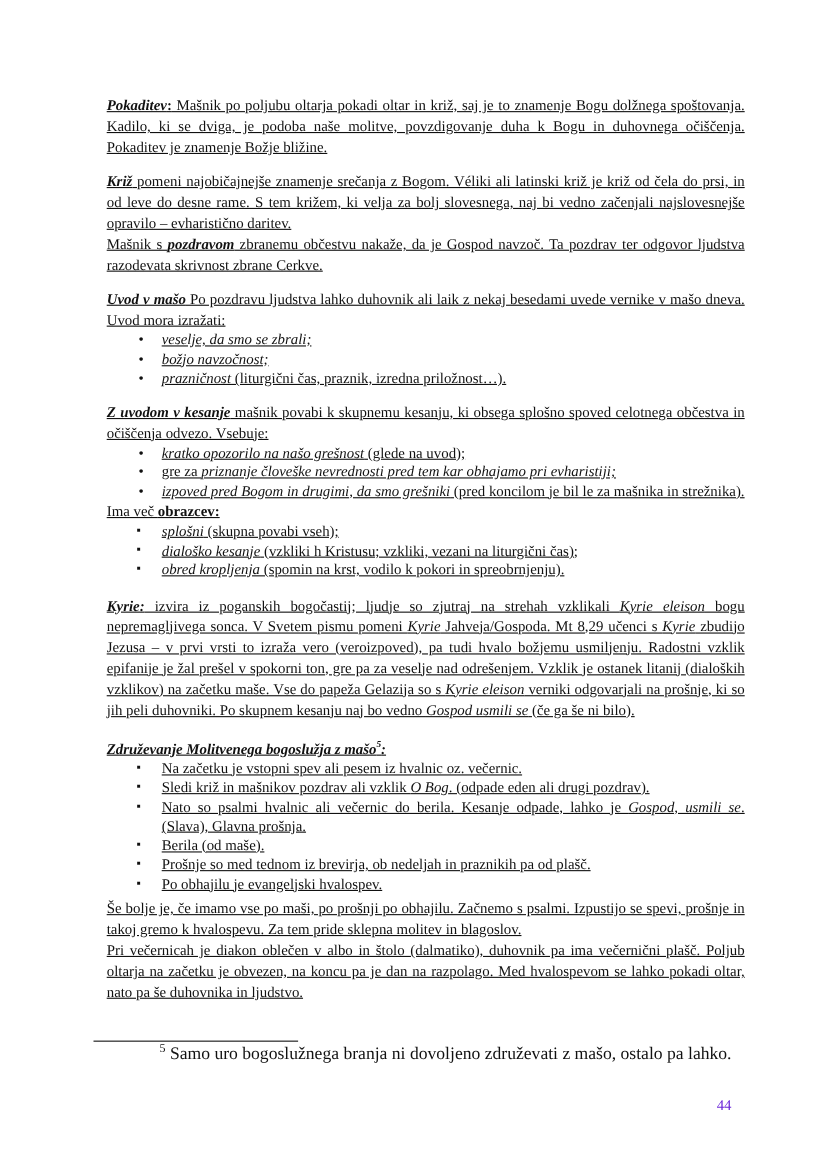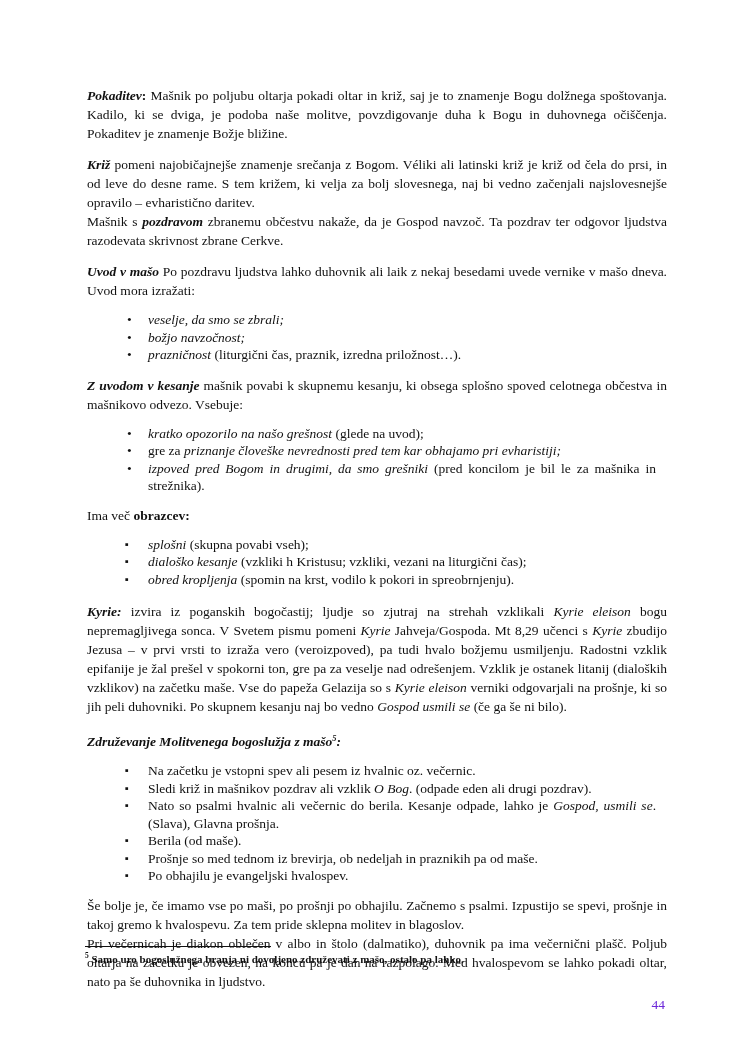--- a/index.html
+++ b/index.html
@@ -7,32 +7,33 @@
     position: relative;
     width: 750px;
     height: 1061px;
     background: #ffffff;
     color: #111111;
     font-family: "Liberation Serif", "DejaVu Serif", serif;
     overflow: hidden;
   }
   .doc-body {
     position: absolute;
-    left: 87px;
+    left: 97px;
     top: 86px;
     width: 580px;
+    text-decoration: underline;
   }
   .para {
     margin: 0;
     font-size: 13.5px;
     line-height: 19px;
     text-align: justify;
   }
   ul.blist {
-    margin: 11px;
+    margin: 0;
     padding: 0 0 0 50px;
     font-size: 13.5px;
     line-height: 17.5px;
   }
   ul.blist li {
     list-style: none;
     position: relative;
     text-align: justify;
   }
   ul.disc li::before {
@@ -58,24 +59,23 @@
     width: 580px;
   }
   .footnote-rule {
     width: 186px;
     height: 0;
     border-top: 1.2px solid #111111;
     margin-bottom: 5px;
   }
   .footnote-text {
     margin: 0;
-    font-size: 11px;
+    font-size: 16px;
     line-height: 14px;
-    text-align: left;
-    font-weight: bold;
+    text-align: right;
   }
   .footnote-text sup { font-size: 0.68em; line-height: 0; vertical-align: super; }
   .page-number {
     position: absolute;
     right: 85px;
     top: 997px;
     font-size: 13.5px;
     color: #6d28d9;
   }
 </style>
@@ -86,40 +86,40 @@
   <div class="doc-body" id="doc-body">
       <p class="para"><span class="b i">Pokaditev</span><span class="b">:</span><span> Mašnik po poljubu oltarja pokadi oltar in križ, saj je to znamenje Bogu dolžnega spoštovanja. Kadilo, ki se dviga, je podoba naše molitve, povzdigovanje duha k Bogu in duhovnega očiščenja. Pokaditev je znamenje Božje bližine.</span></p>
       <p class="para" style="margin-top: 12px;"><span class="b i">Križ</span><span> pomeni najobičajnejše znamenje srečanja z Bogom. Véliki ali latinski križ je križ od čela do prsi, in od leve do desne rame. S tem križem, ki velja za bolj slovesnega, naj bi vedno začenjali najslovesnejše opravilo – evharistično daritev.</span></p>
       <p class="para"><span>Mašnik s </span><span class="b i">pozdravom</span><span> zbranemu občestvu nakaže, da je Gospod navzoč. Ta pozdrav ter odgovor ljudstva razodevata skrivnost zbrane Cerkve.</span></p>
       <p class="para" style="margin-top: 12px;"><span class="b i">Uvod v mašo</span><span> Po pozdravu ljudstva lahko duhovnik ali laik z nekaj besedami uvede vernike v mašo dneva. Uvod mora izražati:</span></p>
       <ul class="blist disc">
         <li><span class="i">veselje, da smo se zbrali;</span></li>
         <li><span class="i">božjo navzočnost;</span></li>
         <li><span class="i">prazničnost</span><span> (liturgični čas, praznik, izredna priložnost…).</span></li>
       </ul>
-      <p class="para" style="margin-top: 12px;"><span class="b i">Z uvodom v kesanje</span><span> mašnik povabi k skupnemu kesanju, ki obsega splošno spoved celotnega občestva in mašnikovo odvezo. Vsebuje:</span></p>
+      <p class="para" style="margin-top: 12px;"><span class="b i">Z uvodom v kesanje</span><span> mašnik povabi k skupnemu kesanju, ki obsega splošno spoved celotnega občestva in očiščenja odvezo. Vsebuje:</span></p>
       <ul class="blist disc">
         <li><span class="i">kratko opozorilo na našo grešnost</span><span> (glede na uvod);</span></li>
         <li><span>gre za </span><span class="i">priznanje človeške nevrednosti pred tem kar obhajamo pri evharistiji;</span></li>
         <li><span class="i">izpoved pred Bogom in drugimi, da smo grešniki</span><span> (pred koncilom je bil le za mašnika in strežnika).</span></li>
       </ul>
       <p class="para"><span>Ima več </span><span class="b">obrazcev:</span></p>
       <ul class="blist square">
         <li><span class="i">splošni</span><span> (skupna povabi vseh);</span></li>
         <li><span class="i">dialoško kesanje</span><span> (vzkliki h Kristusu; vzkliki, vezani na liturgični čas);</span></li>
         <li><span class="i">obred kropljenja</span><span> (spomin na krst, vodilo k pokori in spreobrnjenju).</span></li>
       </ul>
       <p class="para" style="margin-top: 14px;"><span class="b i">Kyrie:</span><span> izvira iz poganskih bogočastij; ljudje so zjutraj na strehah vzklikali </span><span class="i">Kyrie eleison</span><span> bogu nepremagljivega sonca. V Svetem pismu pomeni </span><span class="i">Kyrie</span><span> Jahveja/Gospoda. Mt 8,29 učenci s </span><span class="i">Kyrie</span><span> zbudijo Jezusa – v prvi vrsti to izraža vero (veroizpoved), pa tudi hvalo božjemu usmiljenju. Radostni vzklik epifanije je žal prešel v spokorni ton, gre pa za veselje nad odrešenjem. Vzklik je ostanek litanij (dialoških vzklikov) na začetku maše. Vse do papeža Gelazija so s </span><span class="i">Kyrie eleison</span><span> verniki odgovarjali na prošnje, ki so jih peli duhovniki. Po skupnem kesanju naj bo vedno </span><span class="i">Gospod usmili se</span><span> (če ga še ni bilo).</span></p>
       <p class="para" style="margin-top: 16px;"><span class="b i">Združevanje Molitvenega bogoslužja z mašo</span><sup class="sup-run b i">5</sup><span class="b i">:</span></p>
       <ul class="blist square">
         <li><span>Na začetku je vstopni spev ali pesem iz hvalnic oz. večernic.</span></li>
         <li><span>Sledi križ in mašnikov pozdrav ali vzklik </span><span class="i">O Bog</span><span>. (odpade eden ali drugi pozdrav).</span></li>
         <li><span>Nato so psalmi hvalnic ali večernic do berila. Kesanje odpade, lahko je </span><span class="i">Gospod, usmili se</span><span>. (Slava), Glavna prošnja.</span></li>
         <li><span>Berila (od maše).</span></li>
-        <li><span>Prošnje so med tednom iz brevirja, ob nedeljah in praznikih pa od maše.</span></li>
+        <li><span>Prošnje so med tednom iz brevirja, ob nedeljah in praznikih pa od plašč.</span></li>
         <li><span>Po obhajilu je evangeljski hvalospev.</span></li>
       </ul>
       <p class="para" style="margin-top: 4px;"><span>Še bolje je, če imamo vse po maši, po prošnji po obhajilu. Začnemo s psalmi. Izpustijo se spevi, prošnje in takoj gremo k hvalospevu. Za tem pride sklepna molitev in blagoslov.</span></p>
       <p class="para"><span>Pri večernicah je diakon oblečen v albo in štolo (dalmatiko), duhovnik pa ima večernični plašč. Poljub oltarja na začetku je obvezen, na koncu pa je dan na razpolago. Med hvalospevom se lahko pokadi oltar, nato pa še duhovnika in ljudstvo.</span></p>
     </div>
 
   <div class="footnote-area">
     <div class="footnote-rule"></div>
     <p class="footnote-text"><sup>5</sup> <span>Samo uro bogoslužnega branja ni dovoljeno združevati z mašo, ostalo pa lahko.</span></p>
   </div>

